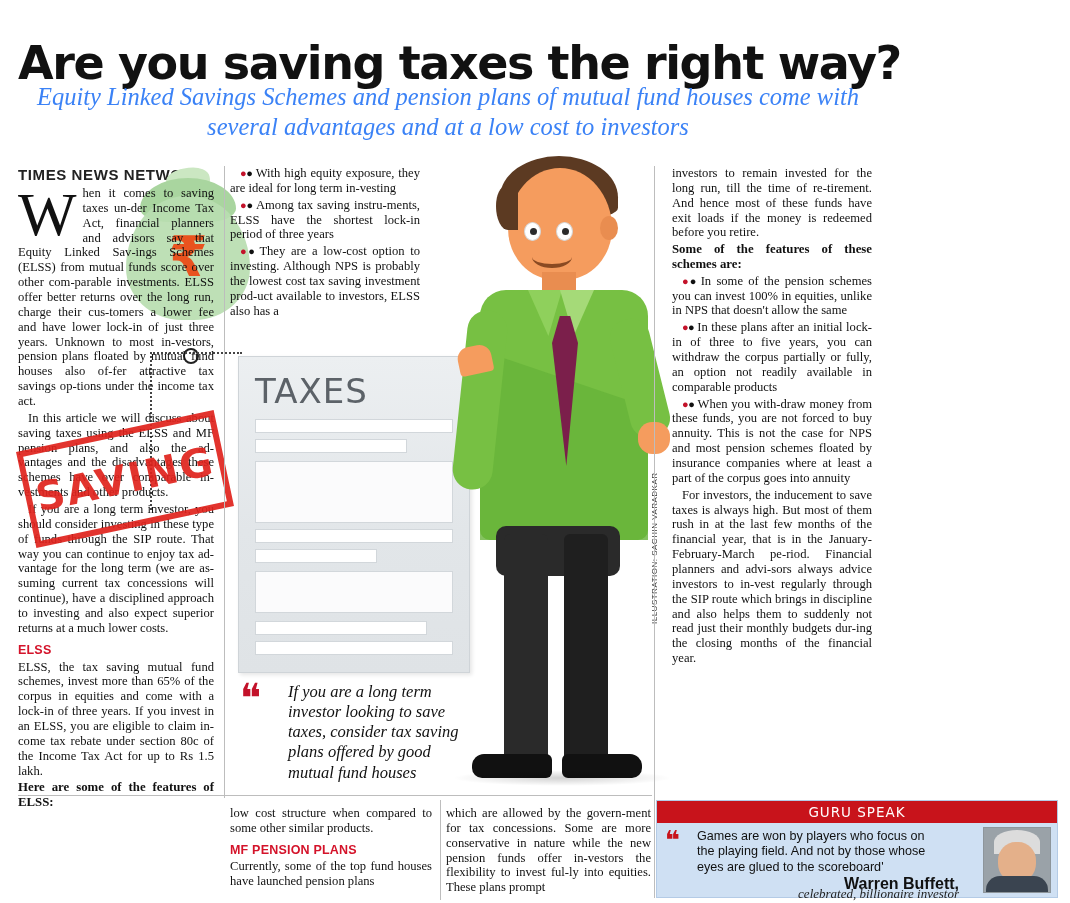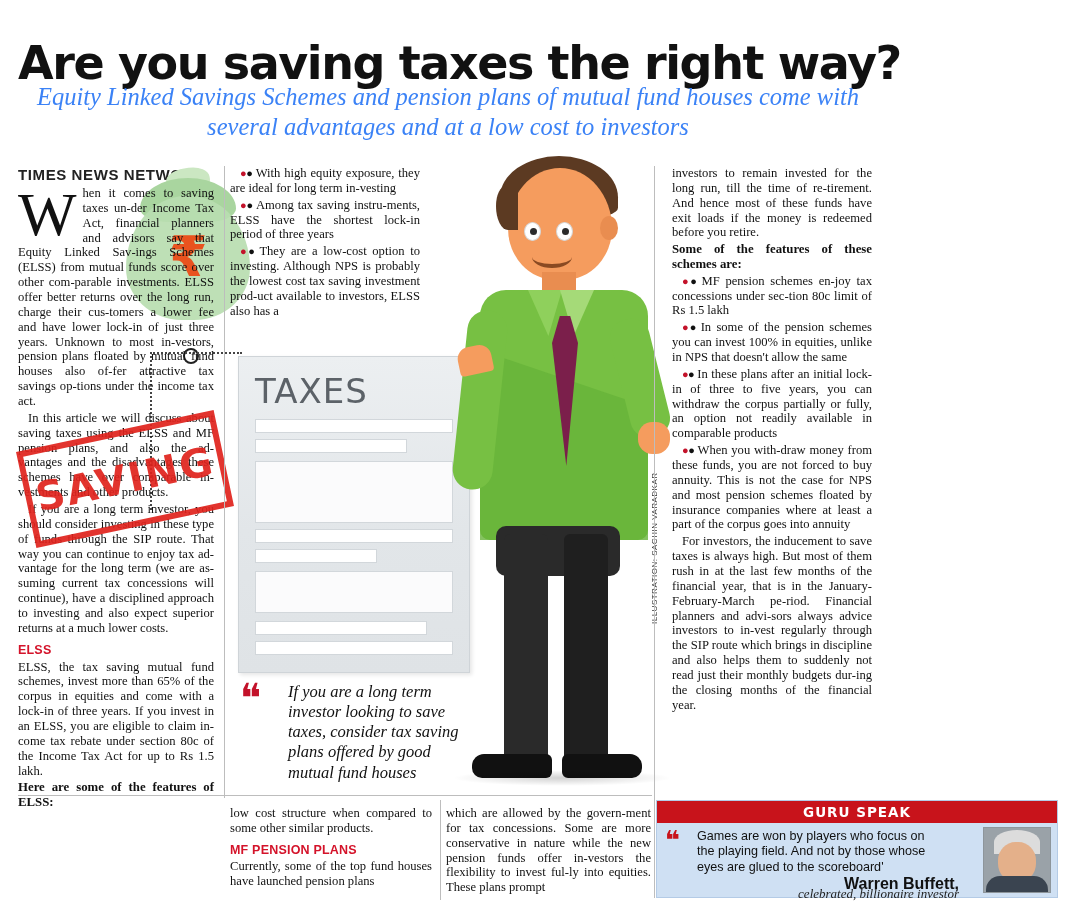--- a/index.html
+++ b/index.html
@@ -473,21 +473,21 @@
     border: 1px solid #b4cbe6;
   }
   .guru-head {
     position: absolute;
     left: 0; top: 0;
     width: 400px;
     height: 22px;
     background: #c8131b;
     color: #fff;
     font-family: "DejaVu Sans", sans-serif;
-    font-weight: bold;
+    font-weight: normal;
     font-size: 13.5px;
     letter-spacing: 1px;
     text-align: center;
     line-height: 22px;
   }
   .guru-q {
     position: absolute;
     left: 8px; top: 28px;
     font-family: "DejaVu Sans", sans-serif;
     font-size: 26px;
@@ -649,23 +649,20 @@
     <div class="c-shoeL"></div>
     <div class="c-shoeR"></div>
     <div class="c-shadow"></div>
   </div>
   <div class="illus-credit">ILLUSTRATION: SACHIN VARADKAR</div>
 
   <div class="col" id="col4">
     <p class="noind">investors to remain invested for the long run, till the time of re-tirement. And hence most of these funds have exit loads if the money is redeemed before you retire.</p>
     <p class="noind bold-line">Some of the features of these schemes are:</p>
     <p class="bullet">
-      <span class="bdot">●<span class="d2">●</span></span><span>MF pension schemes en-joy tax concessions under sec-tion 80c limit of Rs 1.5 lakh</span>
-    </p>
-    <p class="bullet">
       <span class="bdot">●<span class="d2">●</span></span><span>In some of the pension schemes you can invest 100% in equities, unlike in NPS that doesn't allow the same</span>
     </p>
     <p class="bullet">
       <span class="bdot">●<span class="d2">●</span></span><span>In these plans after an initial lock-in of three to five years, you can withdraw the corpus partially or fully, an option not readily available in comparable products</span>
     </p>
     <p class="bullet">
       <span class="bdot">●<span class="d2">●</span></span><span>When you with-draw money from these funds, you are not forced to buy annuity. This is not the case for NPS and most pension schemes floated by insurance companies where at least a part of the corpus goes into annuity</span>
     </p>
     <p>For investors, the inducement to save taxes is always high. But most of them rush in at the last few months of the financial year, that is in the January-February-March pe-riod. Financial planners and advi-sors always advice investors to in-vest regularly through the SIP route which brings in discipline and also helps them to suddenly not read just their monthly budgets dur-ing the closing months of the financial year.</p>
   </div>

